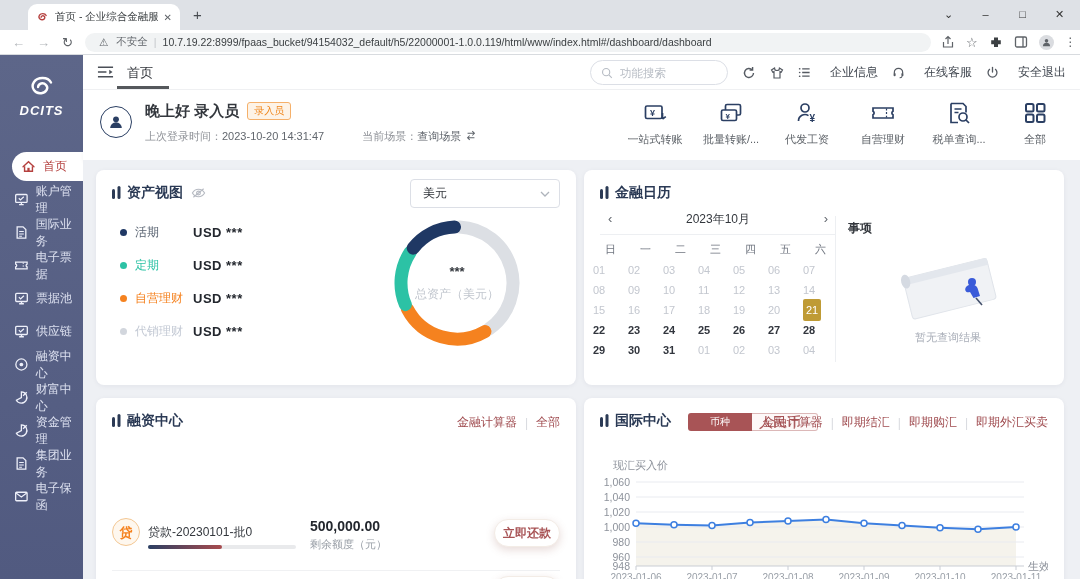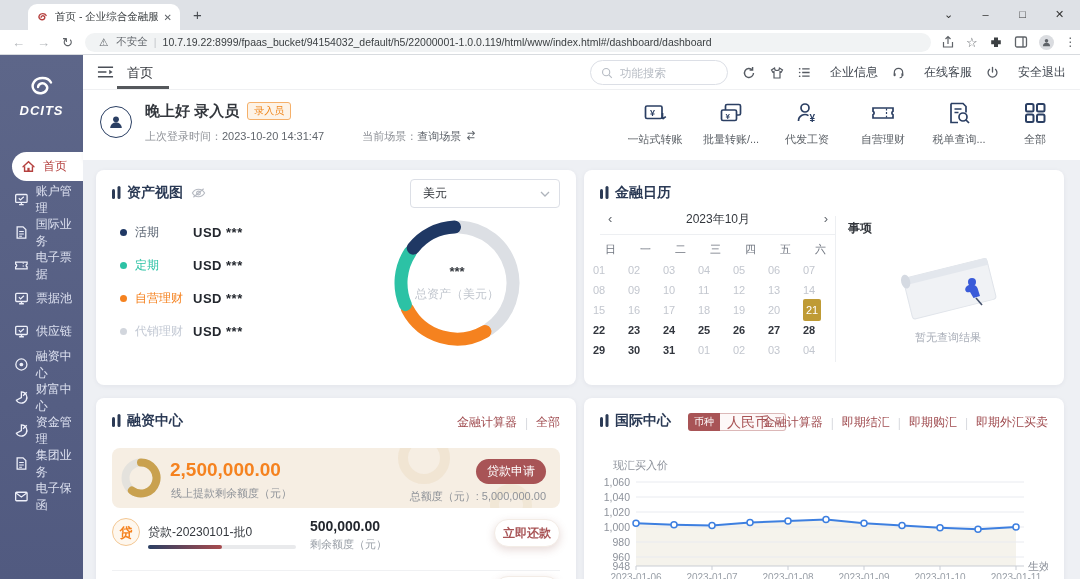--- a/index.html
+++ b/index.html
@@ -133,21 +133,21 @@
   .loan-bar{position:absolute;left:52px;top:147px;width:148px;height:4px;border-radius:2px;background:#e9eaec;}
   .loan-fill{height:4px;border-radius:2px;background:linear-gradient(90deg,#2b3f63,#a84b4e);}
   .loan-amt{position:absolute;left:214px;top:120px;font-size:14px;font-weight:bold;color:#23272e;}
   .loan-amt-label{position:absolute;left:214px;top:139px;font-size:11px;color:#9aa0a8;}
   .repay-btn{position:absolute;right:16px;top:121px;width:66px;height:28px;background:#fff;border:1px solid #f3ece6;border-radius:15px;color:#a85456;font-size:12px;font-weight:bold;text-align:center;line-height:26px;box-shadow:0 3px 8px rgba(150,90,80,.22);cursor:pointer;}
   .loan-divider{position:absolute;left:16px;top:172px;width:448px;height:1px;background:#f0f1f3;}
   .repay-btn.partial{top:178px;}
 
   
   .cur-group{position:absolute;left:104px;top:15px;display:flex;height:18px;align-items:stretch;}
-  .cur-tag{background:#a85456;color:#fff;font-size:10px;line-height:18px;padding:0 6px;border-radius:3px 0 0 3px;text-align:right;}
+  .cur-tag{background:#a85456;color:#fff;font-size:10px;line-height:18px;padding:0 22px;border-radius:3px 0 0 3px;text-align:right;}
   .cur-select{border:1px solid #dcb8b8;border-left:none;background:#fdf8f8;color:#a85456;font-size:14px;line-height:16px;padding:0 16px 0 7px;border-radius:0 3px 3px 0;position:relative;cursor:pointer;}
   .cur-select .ic{position:absolute;right:4px;top:6px;width:8px;height:5px;color:#c39598;}
   .fx-chart{position:absolute;left:16px;top:45px;width:448px;height:190px;}
 </style>
 </head>
 <body>
 
 <div id="screen">
 
   <div class="tabbar">
@@ -696,32 +696,20 @@
                 <rect x="5.5" y="0" width="3" height="13" rx="1.5" fill="#2b3a55"></rect>
               </svg>
             </span>
           <span>融资中心</span>
         </div>
         <div class="rlinks">
             <a>金融计算器</a>
             <span class="sep">|</span>
             <a>全部</a>
           </div>
-        <div class="fin-banner">
-          <div class="deco1"></div>
-          <div class="deco2"></div>
-          <svg class="fin-ring" viewBox="0 0 42 42">
-              <circle cx="21" cy="21" r="15.5" fill="none" stroke="#e4e2dd" stroke-width="8"></circle>
-              <path d="M21 5.5 A15.5 15.5 0 1 1 11.889328589466668 33.53976341281169" fill="none" stroke="#c9a14f" stroke-width="8" stroke-linecap="round"></path>
-            </svg>
-          <div class="fin-amt">2,500,000.00</div>
-          <div class="fin-amt-label">线上提款剩余额度（元）</div>
-          <div class="apply-btn">贷款申请</div>
-          <div class="fin-total">总额度（元）: 5,000,000.00</div>
-        </div>
         <div class="loan-ic">贷</div>
         <div class="loan-name">贷款-20230101-批0</div>
         <div class="loan-bar">
             <div class="loan-fill" style="width: 50%;"></div>
           </div>
         <div class="loan-amt">500,000.00</div>
         <div class="loan-amt-label">剩余额度（元）</div>
         <div class="repay-btn">立即还款</div>
         <div class="loan-divider"></div>
         <div class="repay-btn partial"></div>

